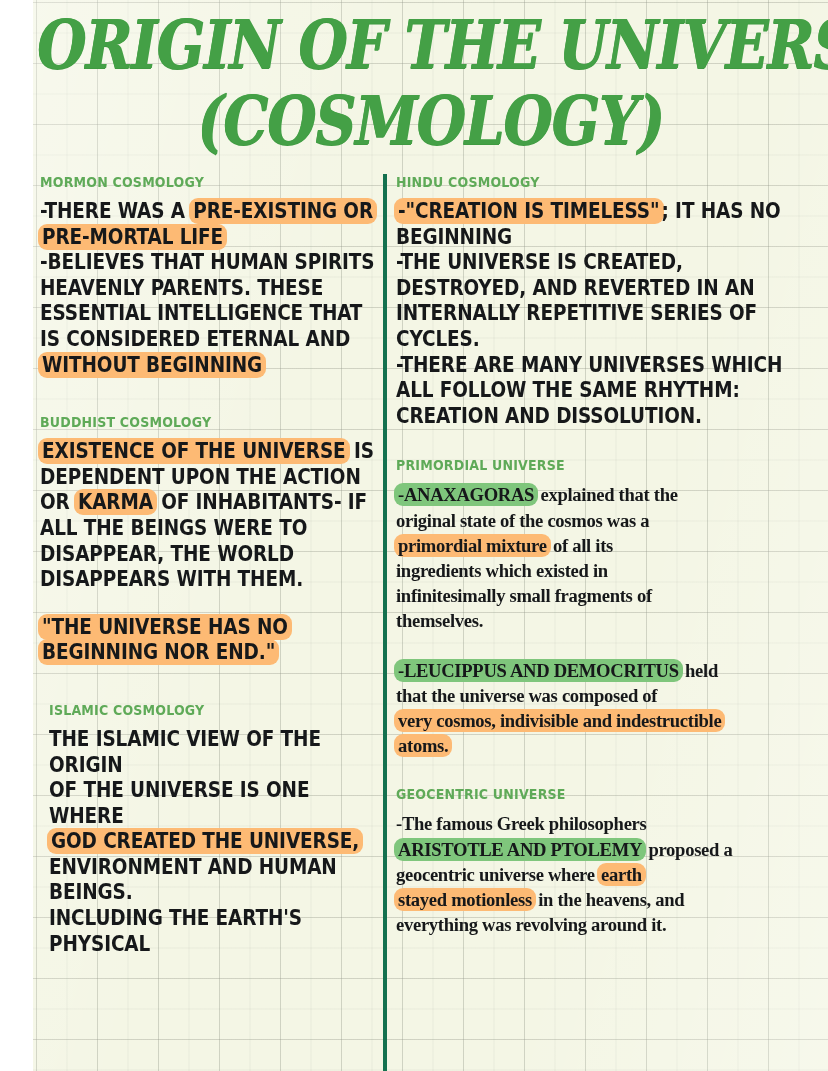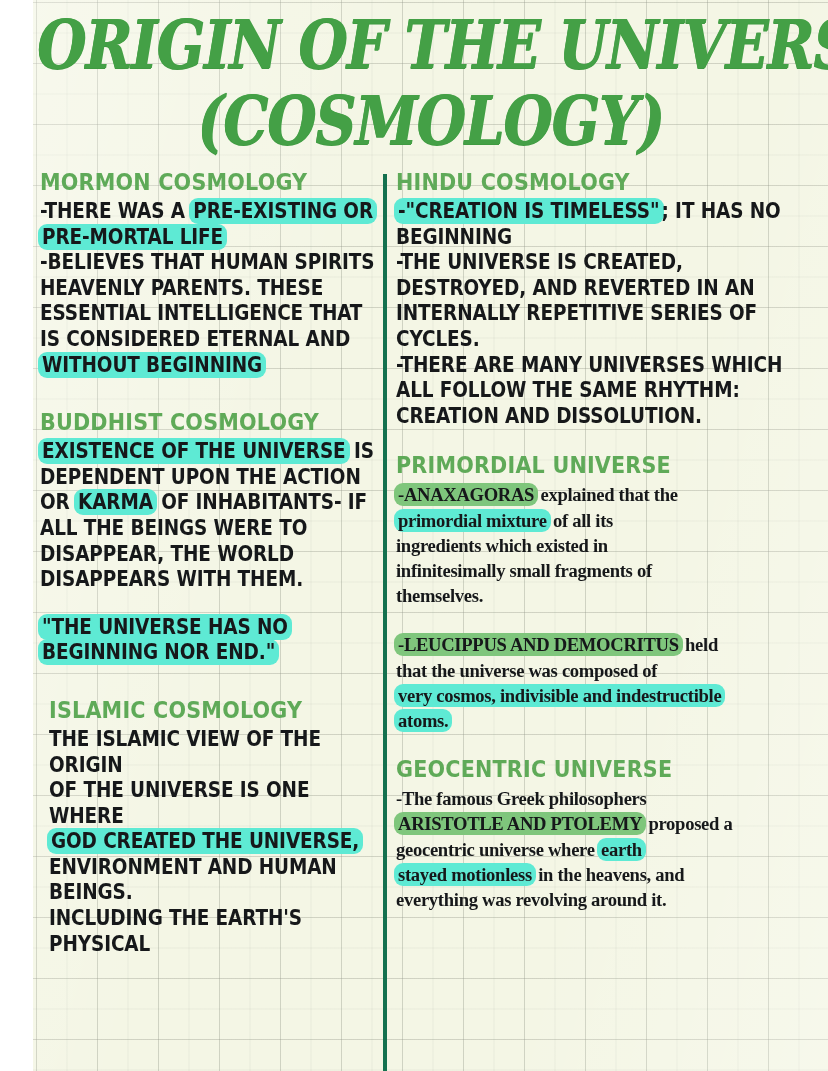--- a/index.html
+++ b/index.html
@@ -83,21 +83,21 @@
   }
   #col-left  { left: 40px;  top: 170px; width: 348px; }
   #col-right { left: 396px; top: 170px; width: 392px; }
 
   .section { margin-bottom: 2px; }
 
   .sec-head {
     color: #5faa58;
     font-family: "DejaVu Sans Condensed", "Liberation Sans Narrow", "Liberation Sans", sans-serif;
     font-weight: 700;
-    font-size: 23px;
+    font-size: 14px;
     letter-spacing: 0.2px;
     line-height: 24px;
     margin-bottom: 5px;
     white-space: nowrap;
   }
 
   
   .body-caps {
     font-family: "DejaVu Sans Condensed", "Liberation Sans Narrow", "Liberation Sans", sans-serif;
     font-weight: 700;
@@ -119,21 +119,21 @@
   
   mark.hl {
     background: transparent;
     color: inherit;
     padding: 1px 4px;
     margin: 0 -2px;
     border-radius: 9px;
     box-decoration-break: clone;
     -webkit-box-decoration-break: clone;
   }
-  mark.hl.sage   { background: #5eead4; margin-top: 22px; }
+  mark.hl.sage   { background: #fdba74; margin-top: 22px; }
   mark.hl.bright { background: #7fc67c; }
 
   .indent { padding-left: 9px; }
   .gap-md { height: 22px; }
   .gap-lg { height: 30px; }
 
   .blk { display: block; }
 </style>
 </head>
 <body>
@@ -204,20 +204,21 @@
           <div class="blk body-caps"><span>-THERE ARE MANY UNIVERSES WHICH</span></div>
           <div class="blk body-caps"><span>ALL FOLLOW THE SAME RHYTHM:</span></div>
           <div class="blk body-caps"><span>CREATION AND DISSOLUTION.</span></div>
         </div>
       </div>
       <div class="gap-md"></div>
       <div class="section">
         <div class="sec-head">PRIMORDIAL UNIVERSE</div>
         <div>
           <div class="blk body-mixed"><mark class="hl bright">-ANAXAGORAS</mark><span> explained that the</span></div>
+          <div class="blk body-mixed"><span>original state of the cosmos was a</span></div>
           <div class="blk body-mixed"><mark class="hl sage">primordial mixture</mark><span> of all its</span></div>
           <div class="blk body-mixed"><span>ingredients which existed in</span></div>
           <div class="blk body-mixed"><span>infinitesimally small fragments of</span></div>
           <div class="blk body-mixed"><span>themselves.</span></div>
         </div>
       </div>
       <div class="gap-md"></div>
       <div class="section">
         <div>
           <div class="blk body-mixed"><mark class="hl bright">-LEUCIPPUS AND DEMOCRITUS</mark><span> held</span></div>

